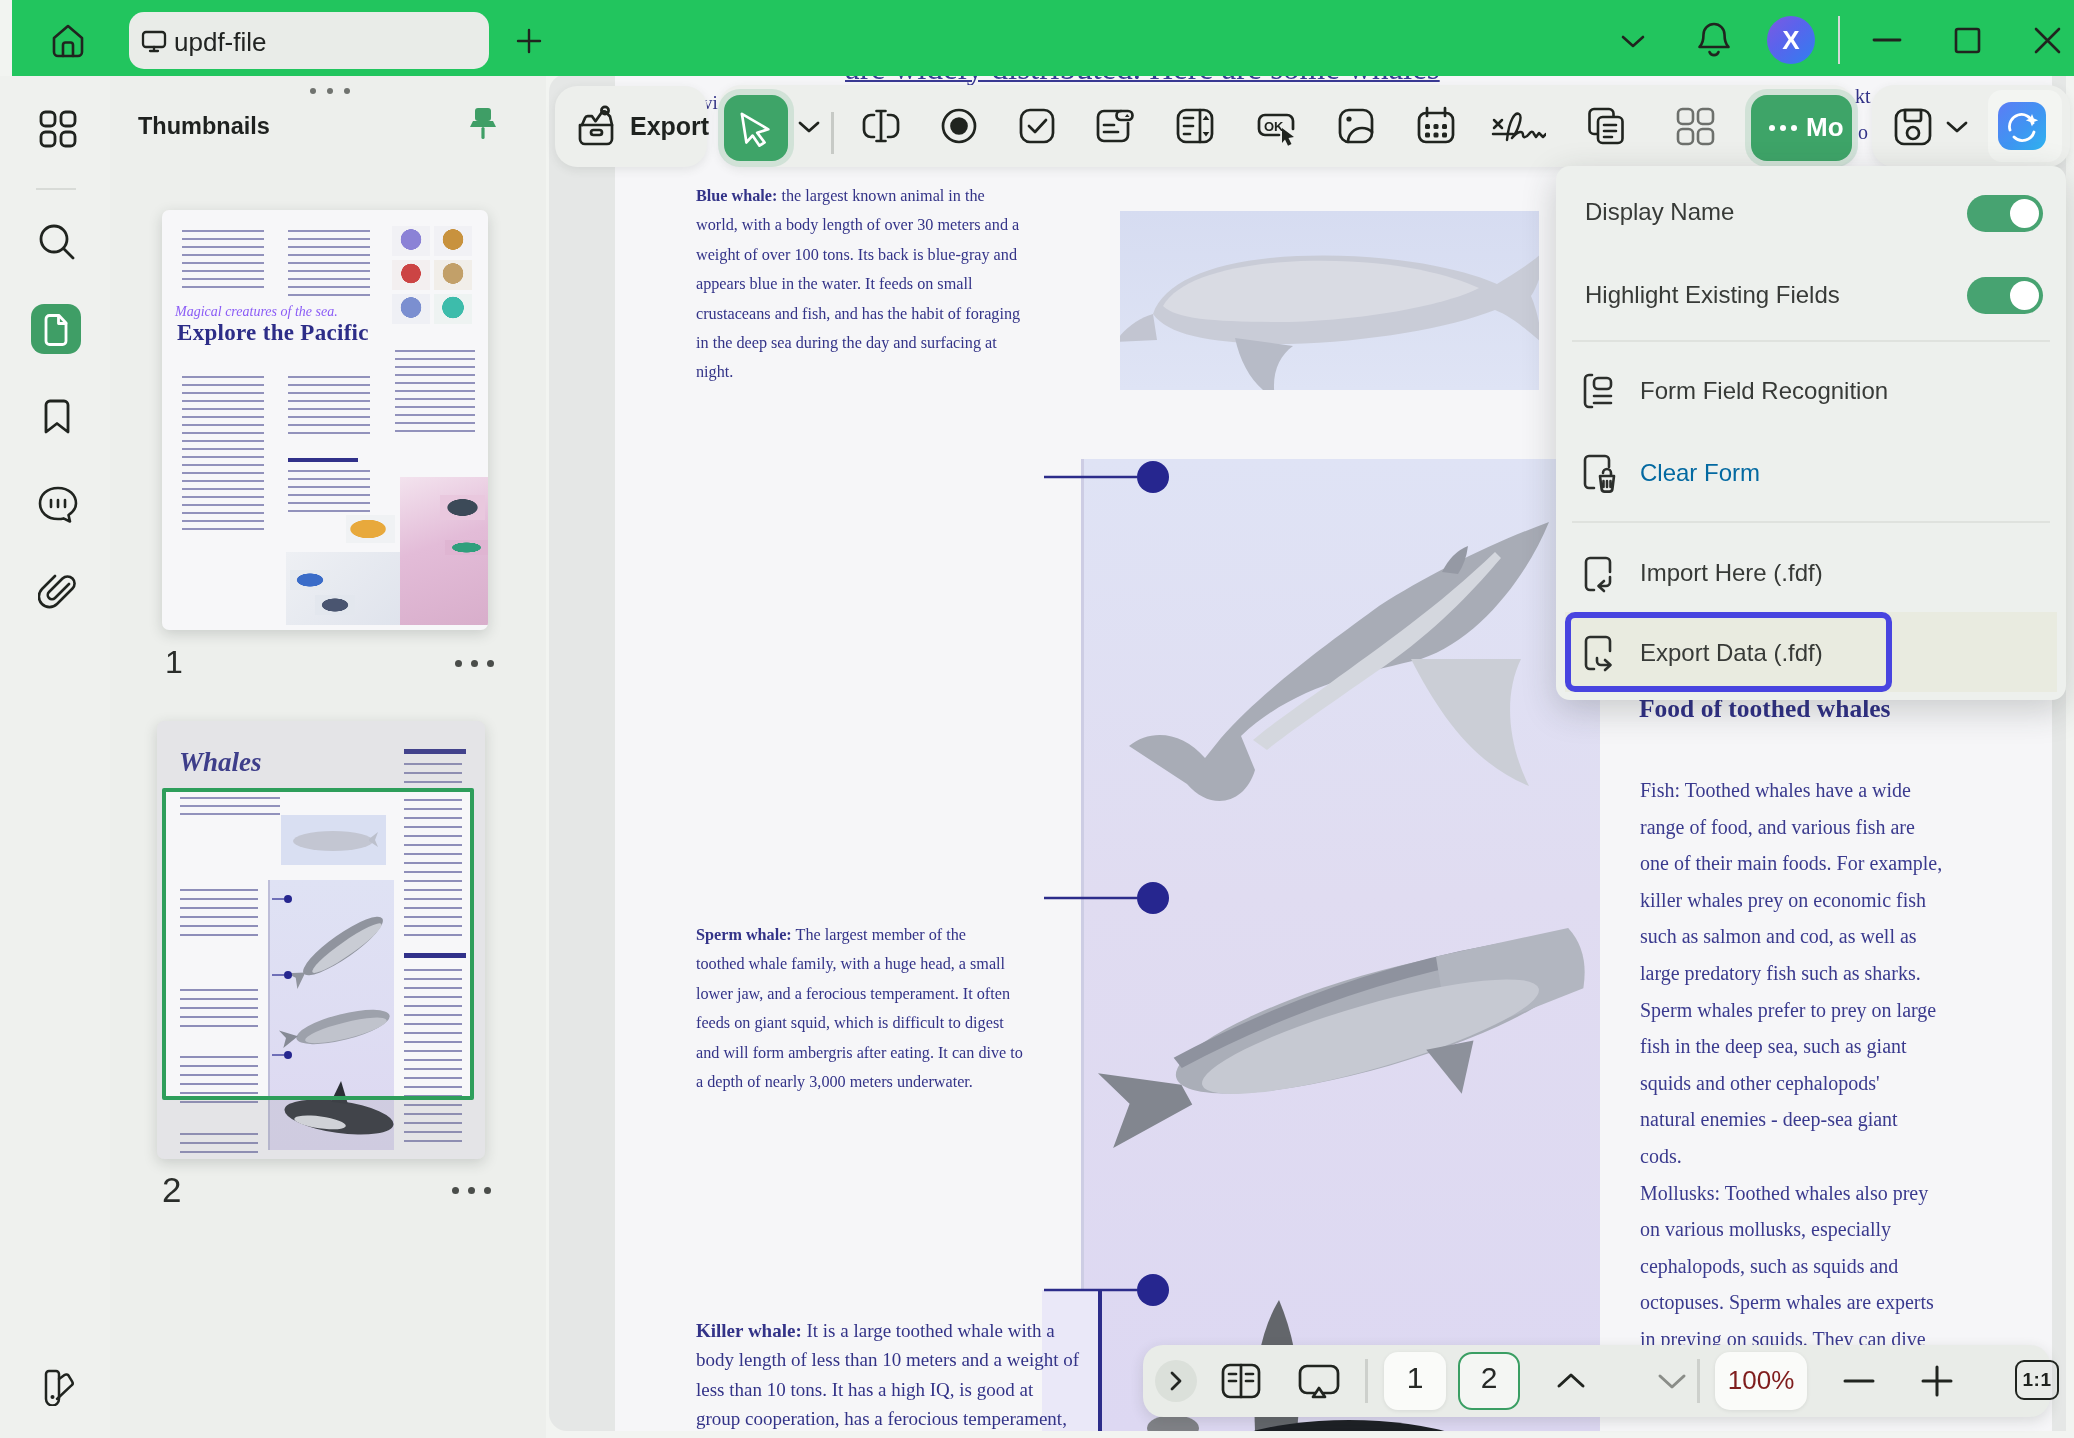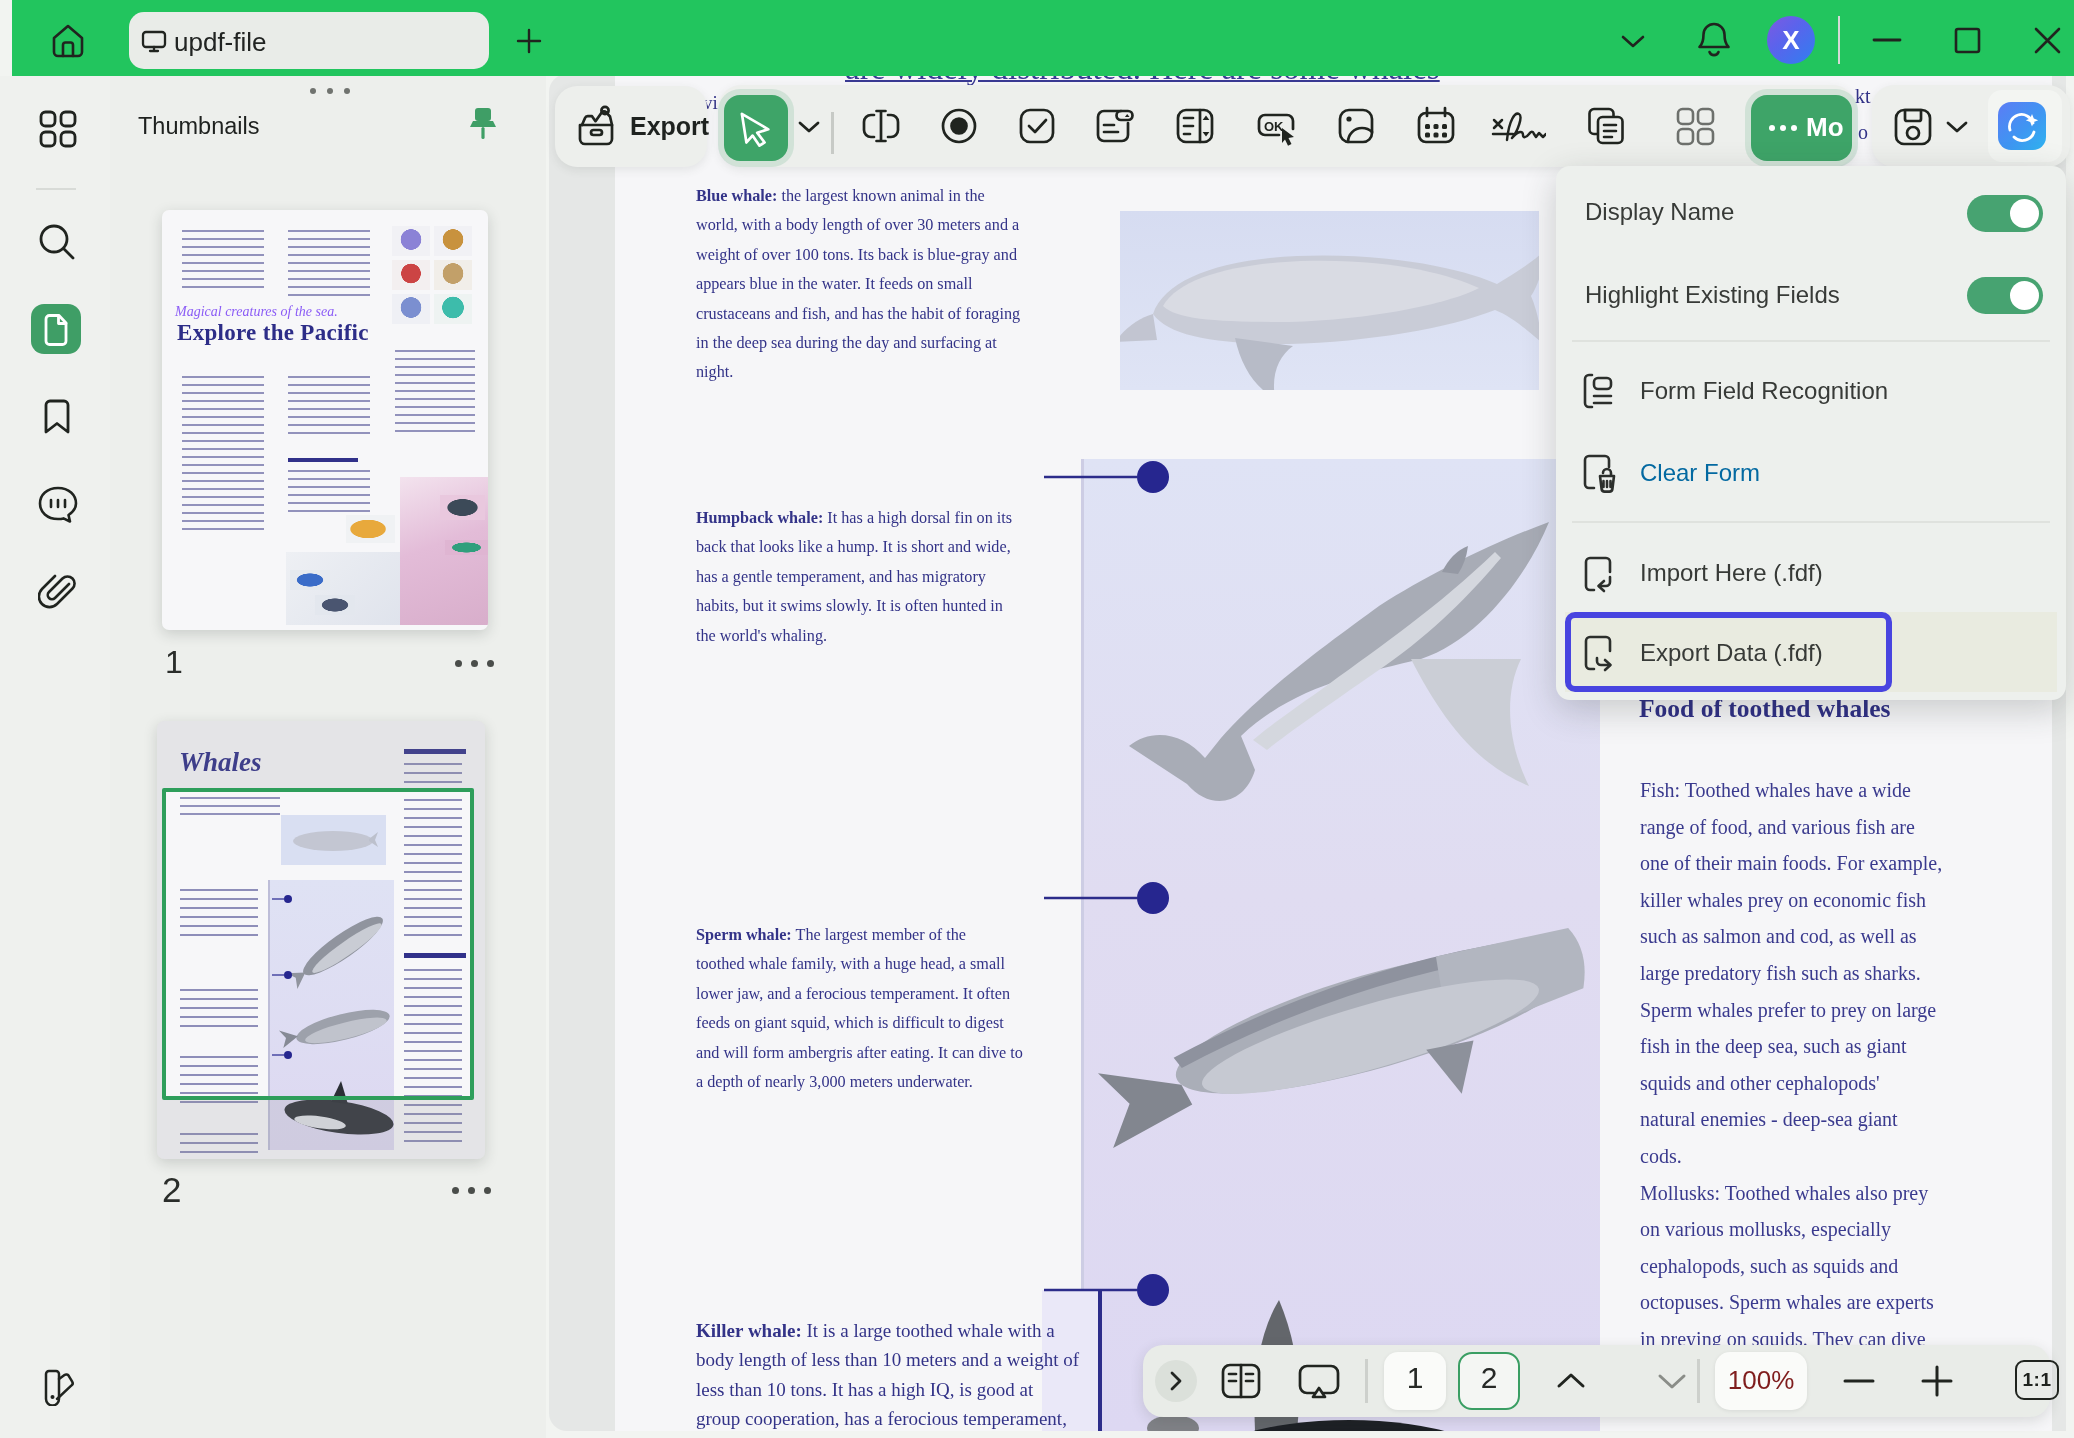--- a/index.html
+++ b/index.html
@@ -92,21 +92,21 @@
     <circle cx="14.5" cy="31" r="2" fill="#20241f" stroke="none"></circle>
   </svg>
 </div>
 
 <div class="abs" id="panel" style="left:110px;top:76px;width:436px;height:1362px;background:#edefec;z-index:20;">
   <div class="abs" style="left:200px;top:12px;width:46px;height:6px;">
     <div class="abs" style="left:0;top:0;width:6px;height:6px;border-radius:50%;background:#70736f;"></div>
     <div class="abs" style="left:17px;top:0;width:6px;height:6px;border-radius:50%;background:#70736f;"></div>
     <div class="abs" style="left:34px;top:0;width:6px;height:6px;border-radius:50%;background:#70736f;"></div>
   </div>
-  <div class="abs" style="left:28px;top:37px;font-size:23.5px;font-weight:normal;color:#1e211f;">Thumbnails</div>
+  <div class="abs" style="left:28px;top:37px;font-size:23.5px;font-weight:bold;color:#1e211f;">Thumbnails</div>
 
   <svg class="abs" style="left:355px;top:28px;" width="36" height="40" viewBox="0 0 36 40" fill="#3f9e66">
     <rect x="10" y="4" width="16" height="13" rx="3"></rect>
     <path d="M8 17 h20 l3 6 H5 Z"></path>
     <rect x="16.4" y="23" width="3.2" height="12" rx="1.6"></rect>
   </svg>
   <div id="thumb1" class="abs" style="left:52px;top:134px;width:326px;height:420px;background:#f7f7f9;border-radius:7px;box-shadow:0 4px 14px rgba(40,50,45,0.18);overflow:hidden;">
     <div class="abs txt" style="left:20px;top:20px;width:82px;height:58px;"></div>
     <div class="abs txt" style="left:126px;top:20px;width:82px;height:66px;"></div>
     <div class="abs" style="left:230px;top:16px;width:38px;height:30px;background:radial-gradient(circle at 50% 45%,#8b82d6 0 40%,#f1f1f5 42%);"></div>
@@ -262,21 +262,20 @@
     <g fill="#26268f">
       <circle cx="604" cy="403" r="16"></circle>
       <circle cx="604" cy="824" r="16"></circle>
       <circle cx="604" cy="1216" r="16"></circle>
     </g>
   </svg>
   <div id="pagetext" class="serif" style="position:absolute;left:0;top:0;width:1517px;height:1357px;color:#333388;">
     <div class="abs" style="left:296px;top:-24px;width:700px;font-size:33px;text-decoration:underline;text-decoration-thickness:2px;color:#3a3a94;">are widely distributed. Here are some whales</div>
     <div class="abs" style="left:154px;top:18px;font-size:19px;">vi</div>
     <div class="abs" style="left:147px;top:108px;white-space:nowrap;font-size:16.2px;line-height:29.4px;"><b>Blue whale:</b> the largest known animal in the<br>world, with a body length of over 30 meters and a<br>weight of over 100 tons. Its back is blue-gray and<br>appears blue in the water. It feeds on small<br>crustaceans and fish, and has the habit of foraging<br>in the deep sea during the day and surfacing at<br>night.</div>
-    <div class="abs" style="left:147px;top:430px;white-space:nowrap;font-size:16.2px;line-height:29.4px;"><b>Humpback whale:</b> It has a high dorsal fin on its<br>back that looks like a hump. It is short and wide,<br>has a gentle temperament, and has migratory<br>habits, but it swims slowly. It is often hunted in<br>the world's whaling.</div>
     <div class="abs" style="left:147px;top:847px;white-space:nowrap;font-size:16.2px;line-height:29.4px;"><b>Sperm whale:</b> The largest member of the<br>toothed whale family, with a huge head, a small<br>lower jaw, and a ferocious temperament. It often<br>feeds on giant squid, which is difficult to digest<br>and will form ambergris after eating. It can dive to<br>a depth of nearly 3,000 meters underwater.</div>
     <div class="abs" style="left:147px;top:1242px;white-space:nowrap;font-size:19px;line-height:29.4px;"><b>Killer whale:</b> It is a large toothed whale with a<br>body length of less than 10 meters and a weight of<br>less than 10 tons. It has a high IQ, is good at<br>group cooperation, has a ferocious temperament,</div>
     <div class="abs" style="left:1090px;top:620px;width:330px;font-size:25.5px;font-weight:bold;color:#2e2e85;">Food of toothed whales</div>
     <div class="abs" style="left:1091px;top:698px;white-space:nowrap;font-size:20px;line-height:36.6px;color:#3a3a8e;">Fish: Toothed whales have a wide<br>range of food, and various fish are<br>one of their main foods. For example,<br>killer whales prey on economic fish<br>such as salmon and cod, as well as<br>large predatory fish such as sharks.<br>Sperm whales prefer to prey on large<br>fish in the deep sea, such as giant<br>squids and other cephalopods'<br>natural enemies - deep-sea giant<br>cods.<br>Mollusks: Toothed whales also prey<br>on various mollusks, especially<br>cephalopods, such as squids and<br>octopuses. Sperm whales are experts<br>in preying on squids. They can dive</div>
   </div>
 </div>
 
 <div class="abs" style="left:546px;top:1431px;width:1528px;height:7px;background:#f2f4f1;z-index:6;"></div>
 
 <div id="toolbar" class="abs" style="left:0;top:0;width:2074px;height:0;z-index:15;">

